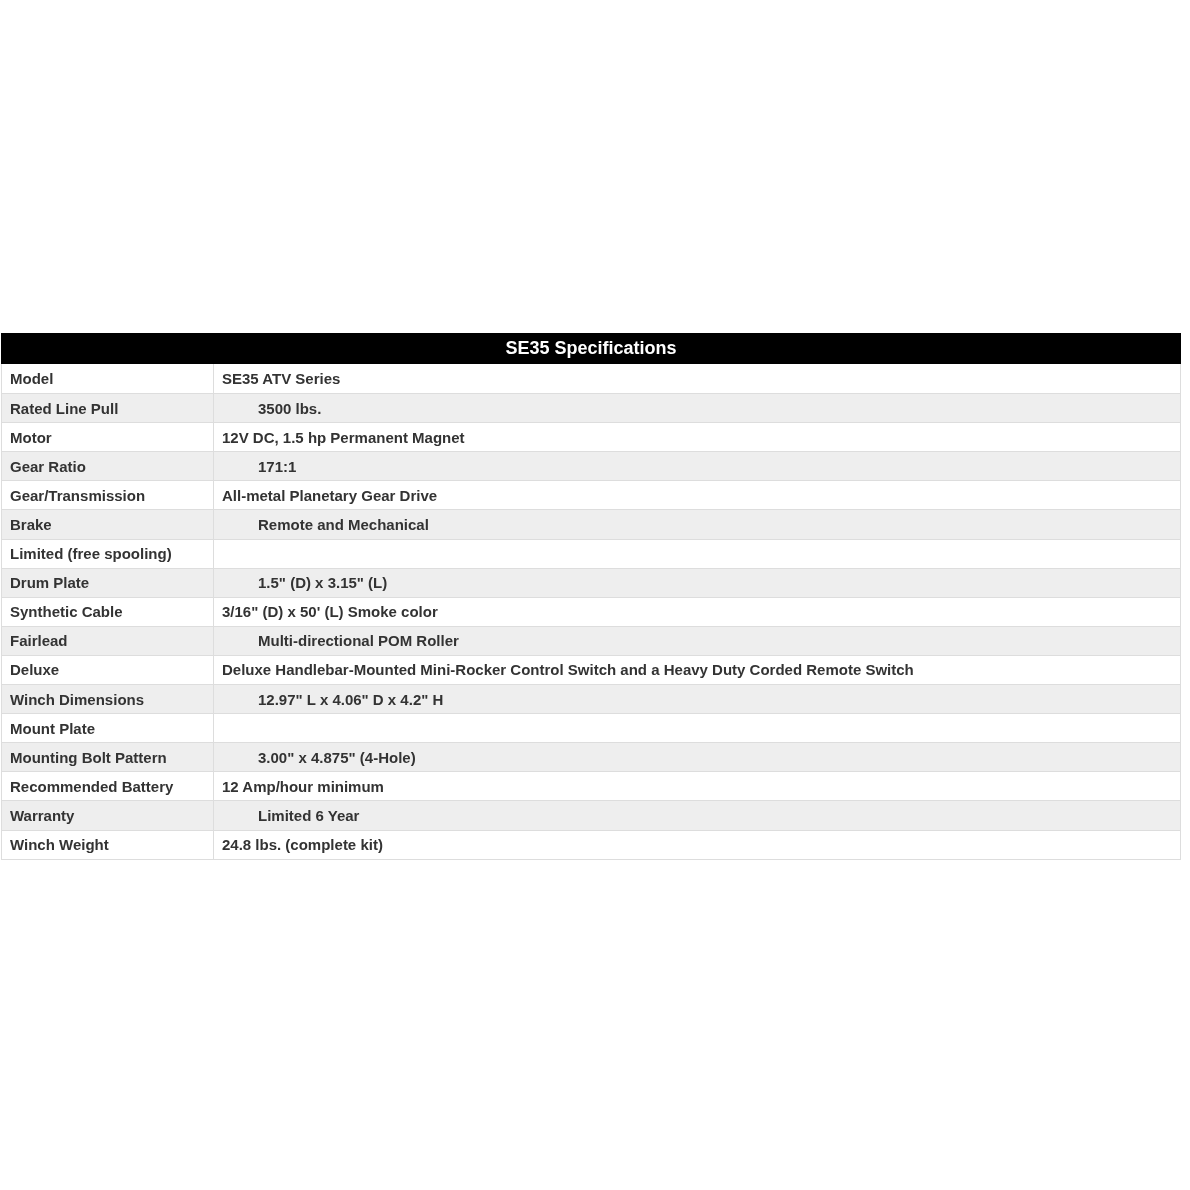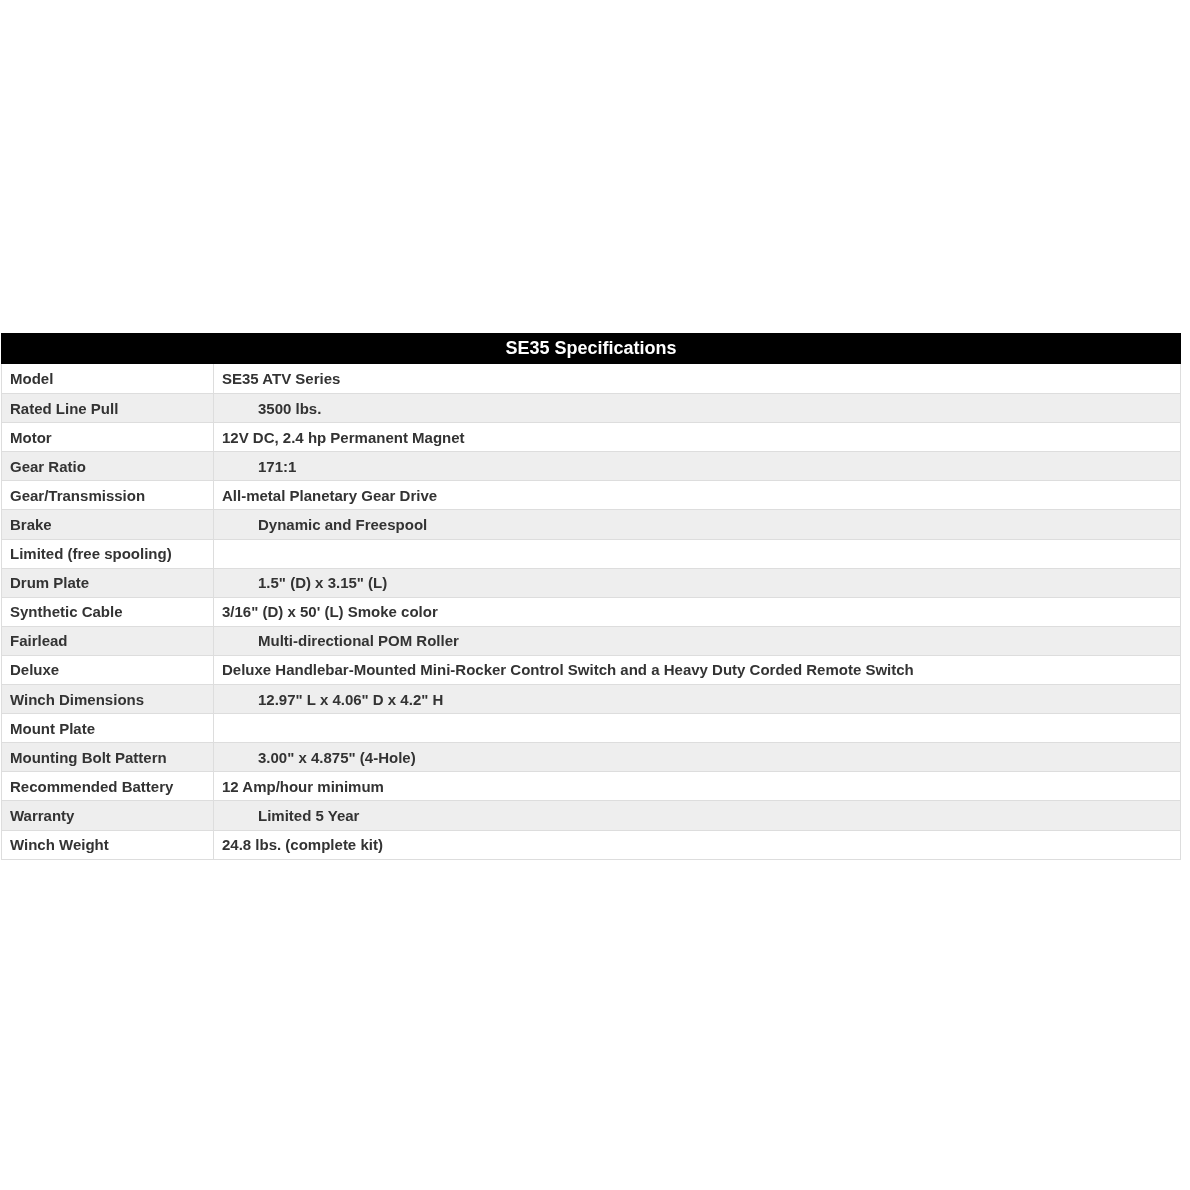--- a/index.html
+++ b/index.html
@@ -75,36 +75,36 @@
     <div class="cell value">SE35 ATV Series</div>
   </div>
 
   <div class="spec-row alt">
     <div class="cell label">Rated Line Pull</div>
     <div class="cell value">3500 lbs.</div>
   </div>
 
   <div class="spec-row">
     <div class="cell label">Motor</div>
-    <div class="cell value">12V DC, 2.4 hp Permanent Magnet</div>
+    <div class="cell value">12V DC, 1.5 hp Permanent Magnet</div>
   </div>
 
   <div class="spec-row alt">
     <div class="cell label">Gear Ratio</div>
     <div class="cell value">171:1</div>
   </div>
 
   <div class="spec-row">
     <div class="cell label">Gear/Transmission</div>
     <div class="cell value">All-metal Planetary Gear Drive</div>
   </div>
 
   <div class="spec-row alt">
     <div class="cell label">Brake</div>
-    <div class="cell value">Dynamic and Freespool</div>
+    <div class="cell value">Remote and Mechanical</div>
   </div>
 
   <div class="spec-row">
     <div class="cell label">Limited (free spooling)</div>
   </div>
 
   <div class="spec-row alt">
     <div class="cell label">Drum Plate</div>
     <div class="cell value">1.5" (D) x 3.15" (L)</div>
   </div>
@@ -138,21 +138,21 @@
     <div class="cell value">3.00" x 4.875" (4-Hole)</div>
   </div>
 
   <div class="spec-row">
     <div class="cell label">Recommended Battery</div>
     <div class="cell value">12 Amp/hour minimum</div>
   </div>
 
   <div class="spec-row alt">
     <div class="cell label">Warranty</div>
-    <div class="cell value">Limited 5 Year</div>
+    <div class="cell value">Limited 6 Year</div>
   </div>
 
   <div class="spec-row">
     <div class="cell label">Winch Weight</div>
     <div class="cell value">24.8 lbs. (complete kit)</div>
   </div>
 </div>
   </section>
 </div>
 

